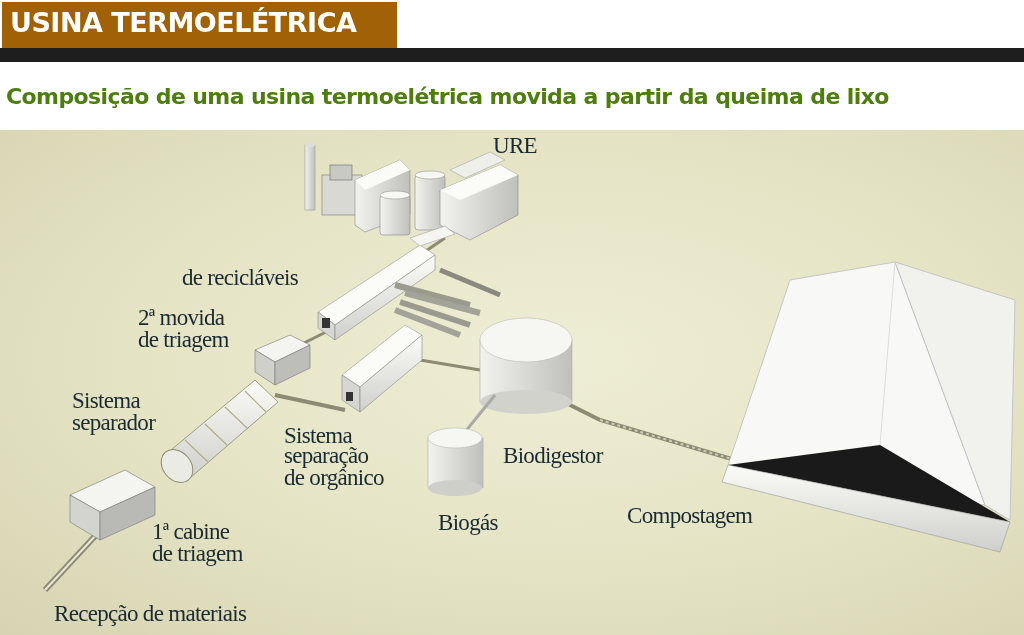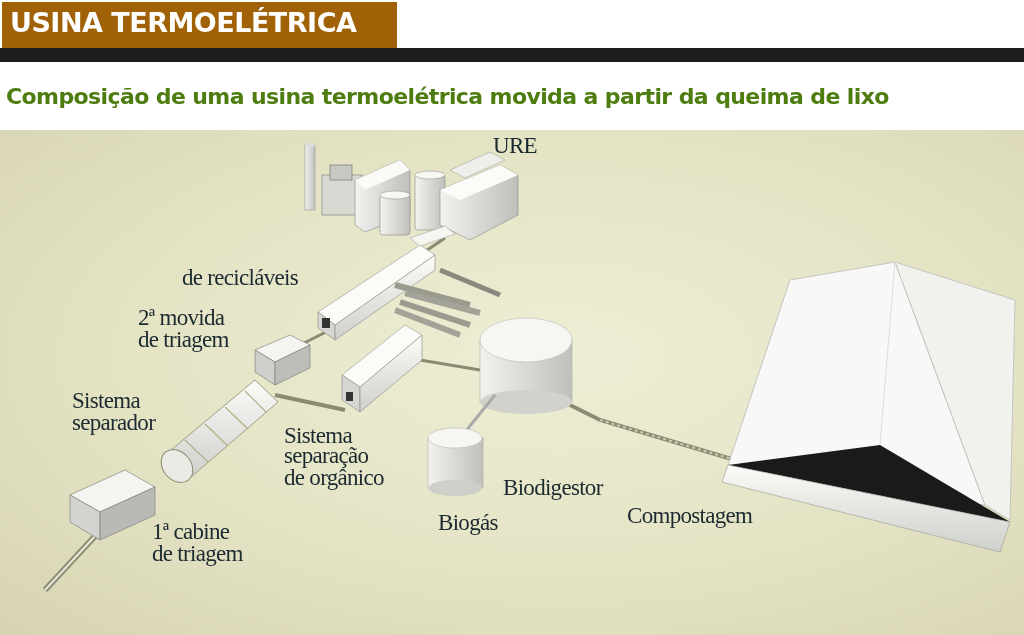--- a/index.html
+++ b/index.html
@@ -139,20 +139,21 @@
   <div class="lbl" style="left:138px;top:178px;">2ª movida</div>
   <div class="lbl" style="left:138px;top:200px;">de triagem</div>
 
   <div class="lbl" style="left:72px;top:261px;">Sistema</div>
   <div class="lbl" style="left:72px;top:283px;">separador</div>
 
   <div class="lbl" style="left:284px;top:296px;">Sistema</div>
   <div class="lbl" style="left:284px;top:316px;">separação</div>
   <div class="lbl" style="left:284px;top:338px;">de orgânico</div>
 
-  <div class="lbl" style="left:503px;top:316px;margin-top:32px;">Biodigestor</div>
+  <div class="lbl" style="left:503px;top:316px;">Biodigestor</div>
   <div class="lbl" style="left:438px;top:383px;">Biogás</div>
   <div class="lbl" style="left:627px;top:376px;">Compostagem</div>
 
   <div class="lbl" style="left:152px;top:392px;">1ª cabine</div>
   <div class="lbl" style="left:152px;top:414px;">de triagem</div>
 
+  <div class="lbl" style="left:54px;top:474px;">Recepção de materiais</div>
 </div>
 
 </body></html>

